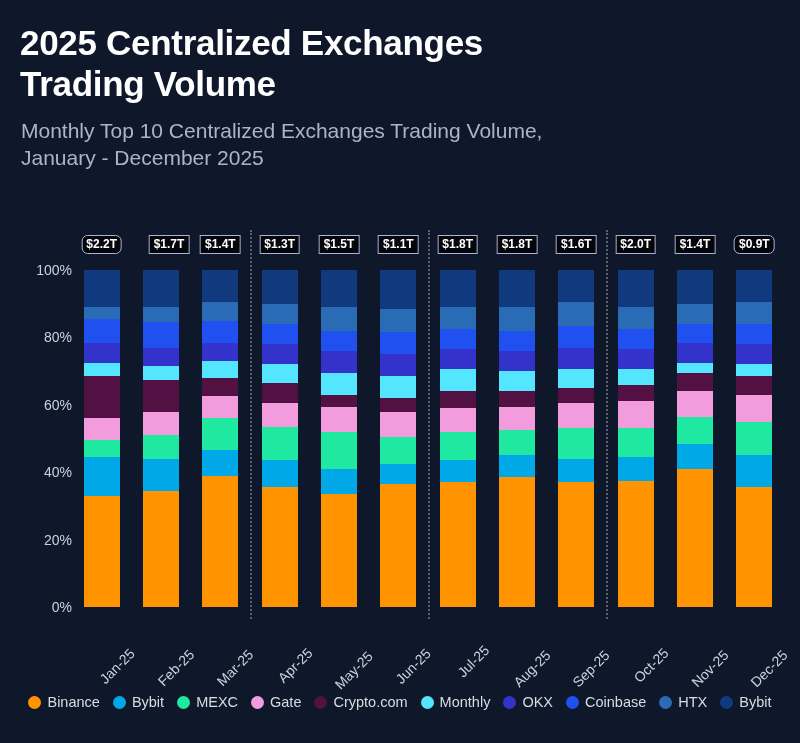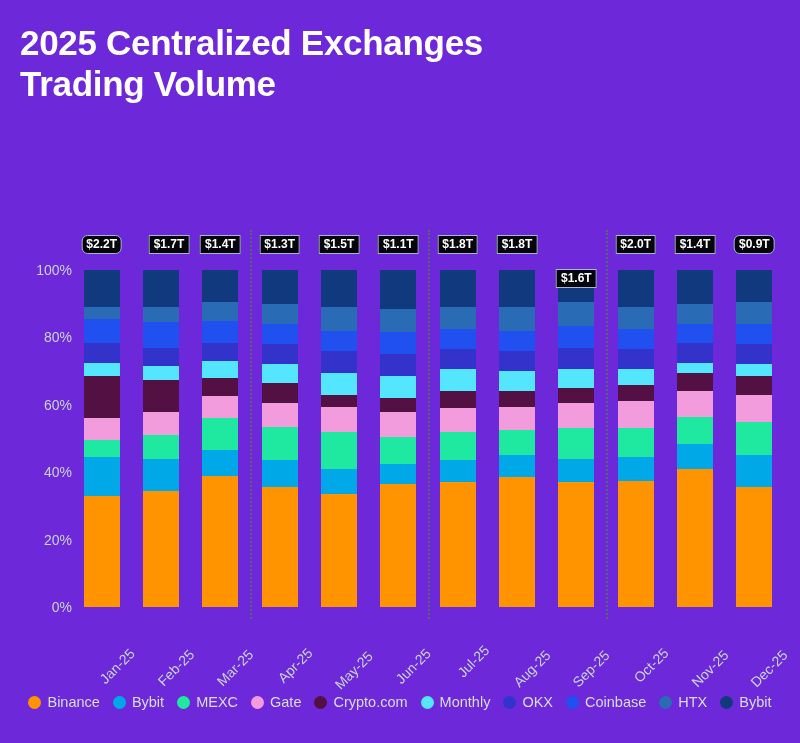--- a/index.html
+++ b/index.html
@@ -2,21 +2,21 @@
 <html><head>
 <meta charset="utf-8">
 <style>
   * { box-sizing: border-box; margin: 0; padding: 0; }
   html, body {
     width: 800px; height: 743px;
     background: #000000;
     font-family: "Liberation Sans", sans-serif;
     overflow: hidden;
   }
-  #root { position: relative; width: 800px; height: 743px; background: #6d28d9; }
+  #root { position: relative; width: 800px; height: 743px; background: #0f172a; }
 
   .title {
     position: absolute; left: 20px; top: 22px;
     width: 760px;
     color: #ffffff;
     font-size: 35px; font-weight: bold; line-height: 1.18;
     letter-spacing: -0.3px;
     white-space: pre-line;
   }
   .subtitle {
@@ -97,20 +97,22 @@
   .lg-dot { width: 13px; height: 13px; border-radius: 50%; flex: none; }
   .lg-txt { color: #d7dde3; font-size: 14.5px; }
 </style>
 </head>
 <body>
 
 <div id="root">
 
   <div class="title">2025 Centralized Exchanges
 Trading Volume</div>
+  <div class="subtitle">Monthly Top 10 Centralized Exchanges Trading Volume,
+January - December 2025</div>
 
 
   <div class="yaxis-wrap" id="yaxis">
       <div class="ylabel" style="top: 607px;">0%</div>
       <div class="ylabel" style="top: 539.6px;">20%</div>
       <div class="ylabel" style="top: 472.2px;">40%</div>
       <div class="ylabel" style="top: 404.8px;">60%</div>
       <div class="ylabel" style="top: 337.4px;">80%</div>
       <div class="ylabel" style="top: 270px;">100%</div>
     </div>
@@ -235,21 +237,21 @@
         <div class="seg" style="background: rgb(0, 168, 232); height: 23.59px;"></div>
         <div class="seg" style="background: rgb(31, 233, 160); height: 30.33px;"></div>
         <div class="seg" style="background: rgb(242, 156, 221); height: 25.275px;"></div>
         <div class="seg" style="background: rgb(82, 16, 67); height: 15.165px;"></div>
         <div class="seg" style="background: rgb(85, 230, 255); height: 18.535px;"></div>
         <div class="seg" style="background: rgb(51, 51, 204); height: 21.905px;"></div>
         <div class="seg" style="background: rgb(32, 80, 240); height: 21.905px;"></div>
         <div class="seg" style="background: rgb(42, 107, 181); height: 23.59px;"></div>
         <div class="seg" style="background: rgb(17, 57, 126); height: 32.015px;"></div>
       </div>
-      <div class="totbox" style="left: 504.333px; margin-top: 34px;">$1.6T</div>
+      <div class="totbox" style="left: 504.333px;">$1.6T</div>
       <div class="xlabel" style="left: 516.333px;">Sep-25</div>
       <div class="qdiv" style="left: 534px;"></div>
       <div class="bar" style="left: 545.667px; width: 36px;">
         <div class="seg" style="background: rgb(255, 148, 0); height: 126.375px;"></div>
         <div class="seg" style="background: rgb(0, 168, 232); height: 23.59px;"></div>
         <div class="seg" style="background: rgb(31, 233, 160); height: 28.645px;"></div>
         <div class="seg" style="background: rgb(242, 156, 221); height: 26.96px;"></div>
         <div class="seg" style="background: rgb(82, 16, 67); height: 16.85px;"></div>
         <div class="seg" style="background: rgb(85, 230, 255); height: 15.165px;"></div>
         <div class="seg" style="background: rgb(51, 51, 204); height: 20.22px;"></div>

